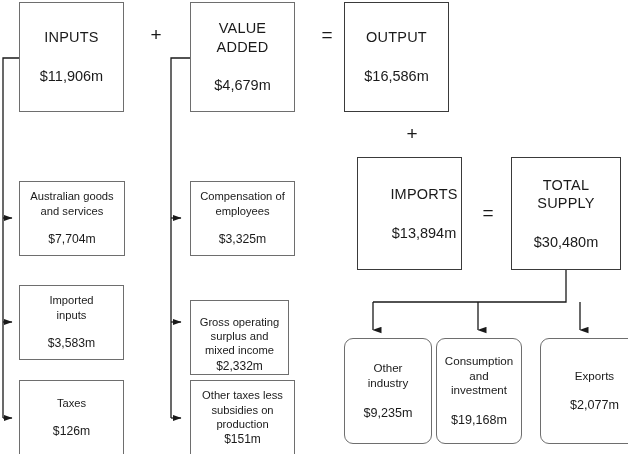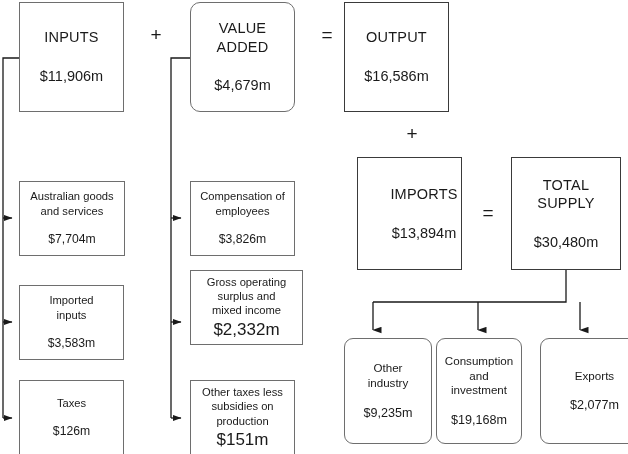--- a/index.html
+++ b/index.html
@@ -62,21 +62,21 @@
   
   .sub .box-title {
     font-size: 11.2px;
   }
   .sub .box-value {
     font-size: 12.2px;
     margin-top: 14px;
   }
   .sub.tight .box-value {
     margin-top: 1px;
-    font-size: 17px;
+    font-size: 12px;
   }
   
   .rounded {
     border-radius: 9px;
     border-color: #6e6e6e;
   }
   .rounded .box-title {
     font-size: 11.6px;
   }
   .rounded .box-value {
@@ -132,21 +132,21 @@
   <div class="op" style="left:148px; top:25px; width:16px;">+</div>
   <div class="op" style="left:319px; top:25px; width:16px;">=</div>
   <div class="op" style="left:404px; top:124px; width:16px;">+</div>
   <div class="op" style="left:480px; top:203px; width:16px;">=</div>
 
   <div class="box top" style="left:19px; top:2px; width:105px; height:110px;">
     <span class="box-title">INPUTS</span>
     <span class="box-value">$11,906m</span>
   </div>
 
-  <div class="box top" style="left:190px; top:2px; width:105px; height:110px;border-radius:10px;">
+  <div class="box top" style="left:190px; top:2px; width:105px; height:110px;">
     <span class="box-title">VALUE
 ADDED</span>
     <span class="box-value">$4,679m</span>
   </div>
 
   <div class="box top dark" style="left:344px; top:2px; width:105px; height:110px;">
     <span class="box-title">OUTPUT</span>
     <span class="box-value">$16,586m</span>
   </div>
 
@@ -174,24 +174,24 @@
   </div>
 
   <div class="box sub" style="left:19px; top:380px; width:105px; height:76px;">
     <span class="box-title">Taxes</span>
     <span class="box-value">$126m</span>
   </div>
 
   <div class="box sub" style="left:190px; top:181px; width:105px; height:75px;">
     <span class="box-title">Compensation of
 employees</span>
-    <span class="box-value">$3,826m</span>
-  </div>
-
-  <div class="box sub tight" style="left:190px; top:270px; width:113px; height:75px;">
+    <span class="box-value">$3,325m</span>
+  </div>
+
+  <div class="box sub tight" style="left:190px; top:300px; width:99px; height:75px;justify-content:flex-end;">
     <span class="box-title">Gross operating
 surplus and
 mixed income</span>
     <span class="box-value">$2,332m</span>
   </div>
 
   <div class="box sub tight" style="left:190px; top:380px; width:105px; height:76px;">
     <span class="box-title">Other taxes less
 subsidies on
 production</span>

